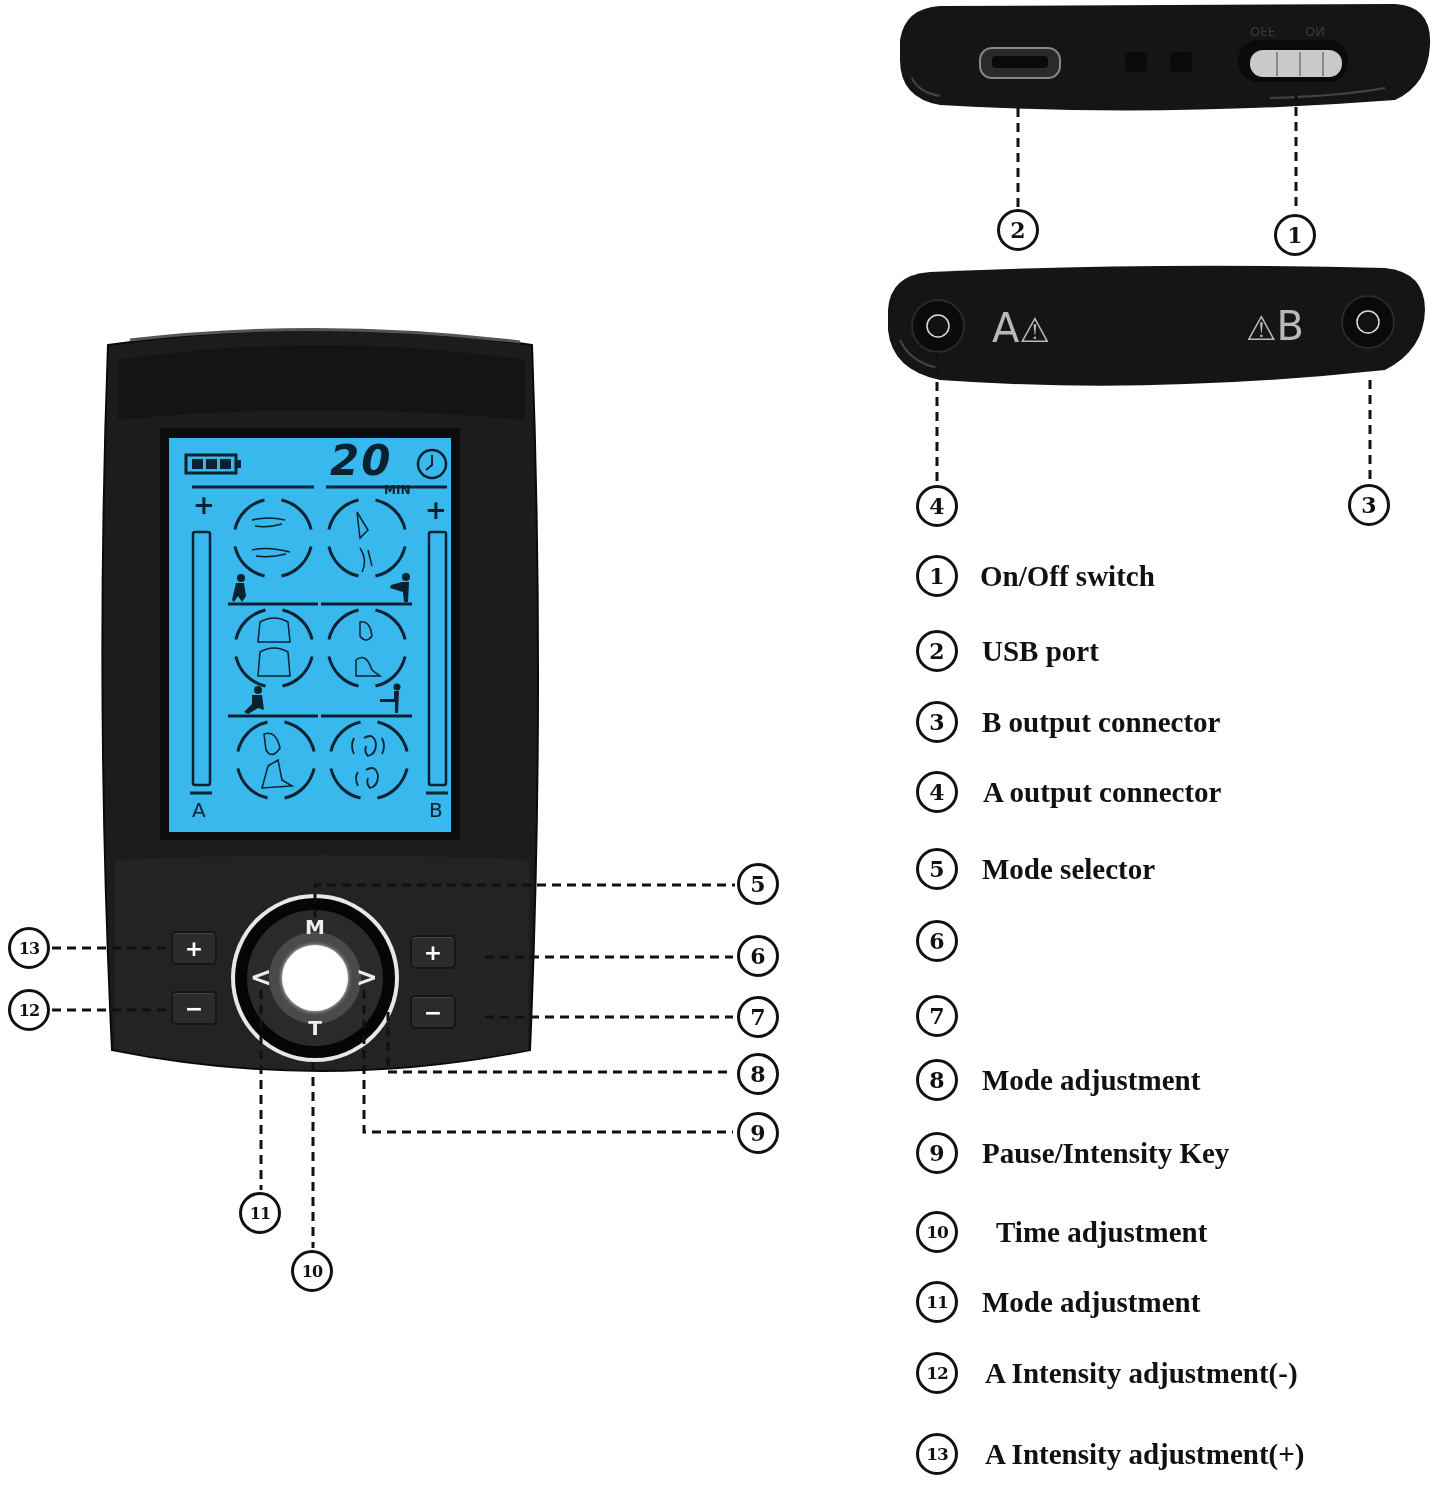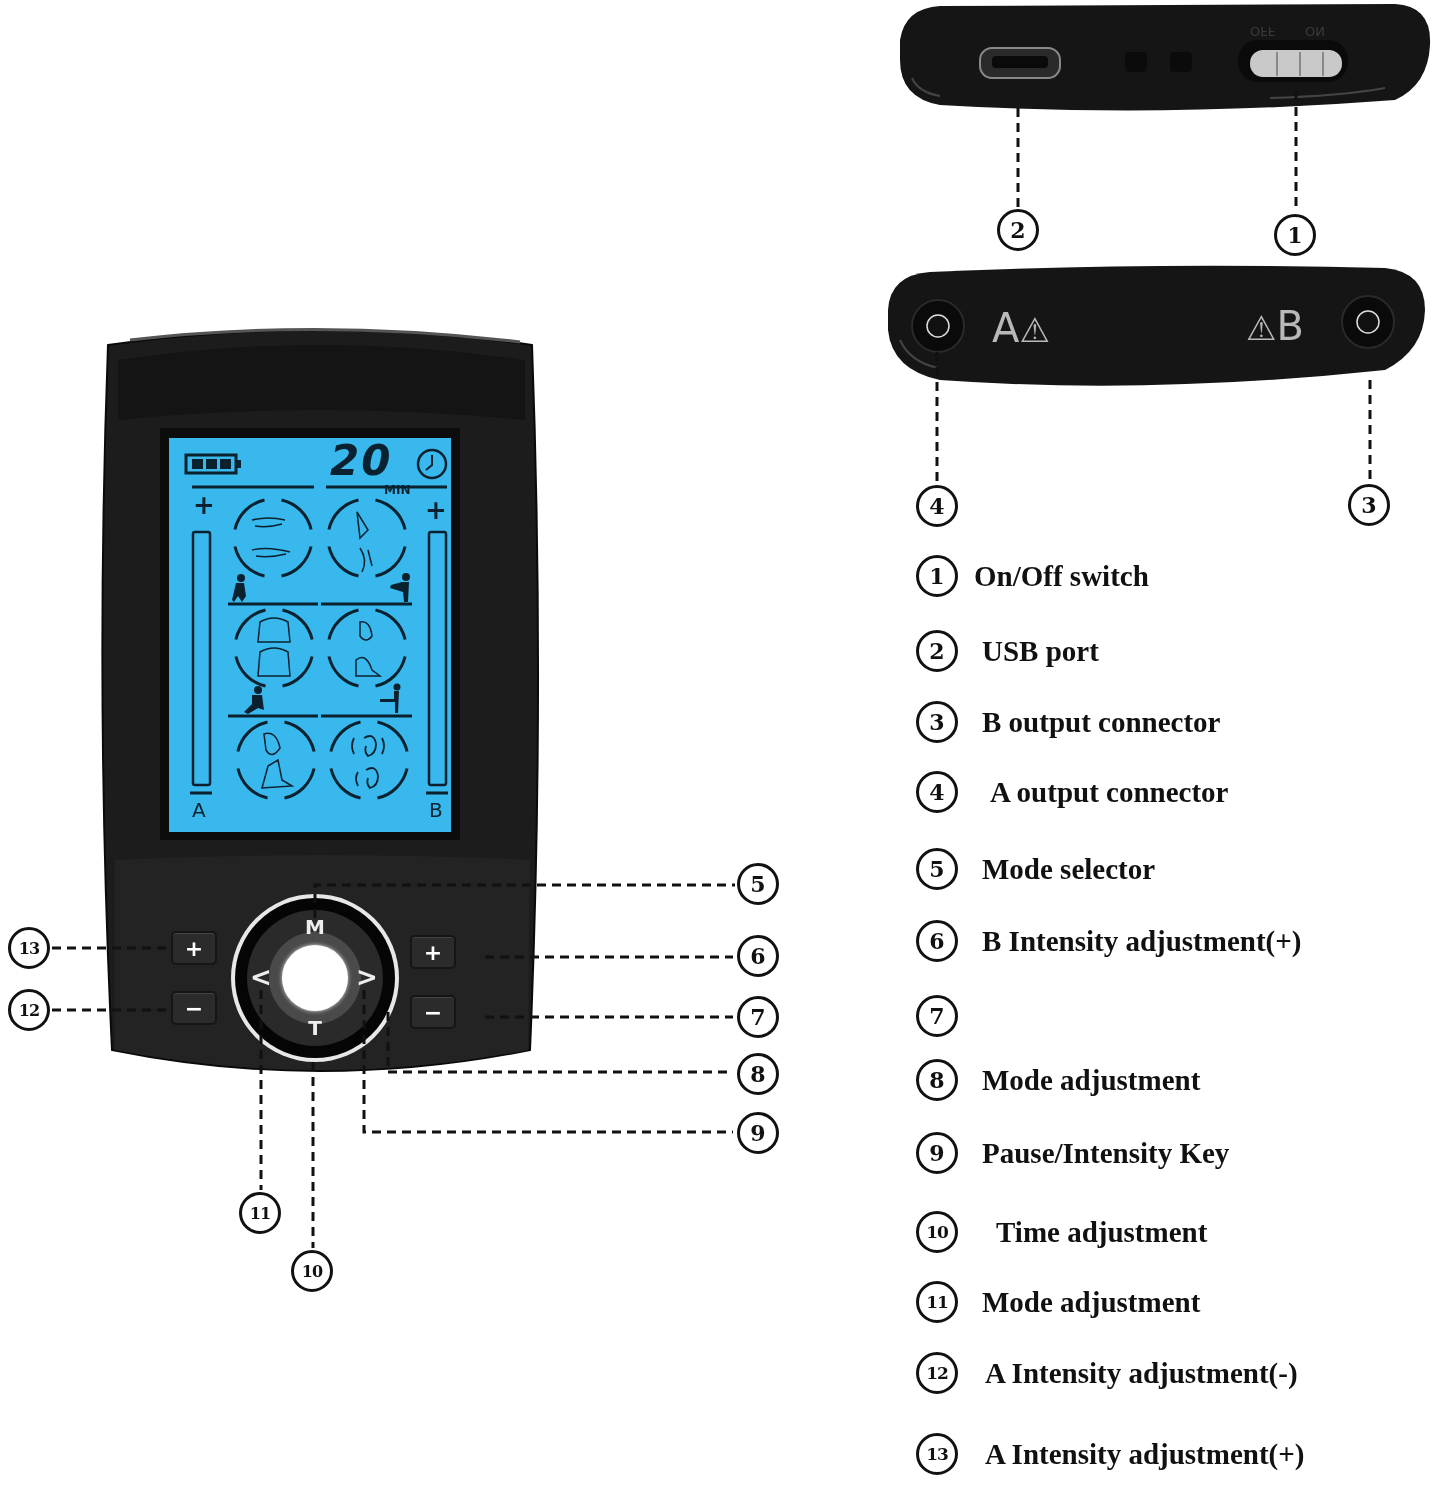--- a/index.html
+++ b/index.html
@@ -246,41 +246,40 @@
 <div class="callout" style="left:737px; top:1053px;">8</div>
 <div class="callout" style="left:737px; top:1112px;">9</div>
 <div class="callout small" style="left:291px; top:1250px;">10</div>
 <div class="callout small" style="left:239px; top:1192px;">11</div>
 <div class="callout small" style="left:8px; top:989px;">12</div>
 <div class="callout small" style="left:8px; top:927px;">13</div>
 
 <div>
   <div class="legend-row" style="top:551px;">
     <div class="legend-num">1</div>
-    <div class="legend-label" style="margin-left:16px;">On/Off switch</div>
+    <div class="legend-label" style="margin-left:22px;">On/Off switch</div>
   </div>
   <div class="legend-row" style="top:626px;">
     <div class="legend-num">2</div>
     <div class="legend-label" style="margin-left:24px;">USB port</div>
   </div>
   <div class="legend-row" style="top:697px;">
     <div class="legend-num">3</div>
     <div class="legend-label" style="margin-left:24px;text-align:center;">B output connector</div>
   </div>
   <div class="legend-row" style="top:767px;">
     <div class="legend-num">4</div>
-    <div class="legend-label" style="margin-left:32px;">A output connector</div>
+    <div class="legend-label" style="margin-left:25px;">A output connector</div>
   </div>
   <div class="legend-row" style="top:844px;">
     <div class="legend-num">5</div>
     <div class="legend-label" style="margin-left:24px;">Mode selector</div>
   </div>
   <div class="legend-row" style="top:916px;">
     <div class="legend-num">6</div>
-    <div class="legend-label" style="margin-left:24px;">B Intensity adjustment(+)</div>
   </div>
   <div class="legend-row" style="top:991px;">
     <div class="legend-num">7</div>
   </div>
   <div class="legend-row" style="top:1055px;">
     <div class="legend-num">8</div>
     <div class="legend-label" style="margin-left:24px;">Mode adjustment</div>
   </div>
   <div class="legend-row" style="top:1128px;">
     <div class="legend-num">9</div>

